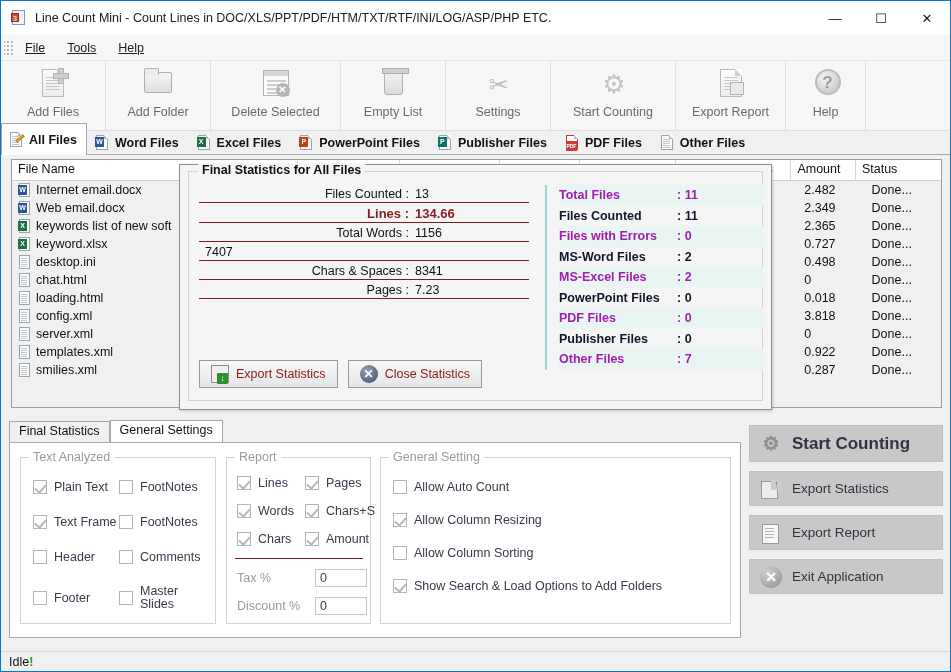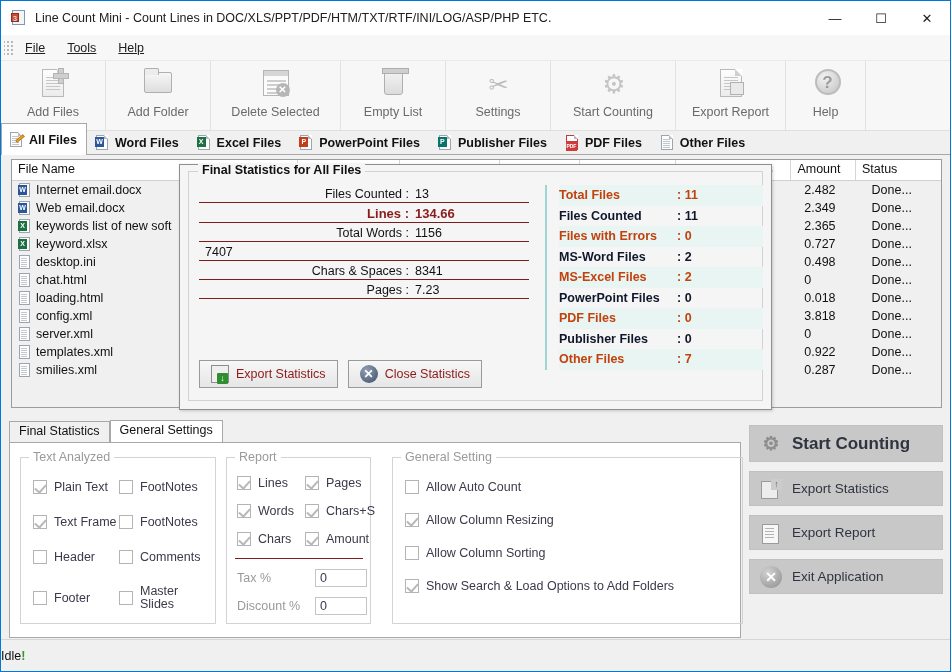--- a/index.html
+++ b/index.html
@@ -199,21 +199,21 @@
       background:#2f8f2f; color:#fff; font-size:9px; line-height:11px; text-align:center; border-radius:1px; }
   .closeico { position:absolute; inset:0; border-radius:50%;
       background:radial-gradient(circle at 35% 30%, #8fa0b4, #3d4f66);
       color:#fff; font-size:12px; line-height:18px; text-align:center; font-weight:bold; }
   #stat-right { position:absolute; left:356px; top:13px; width:218px;
       border-left:2px solid #9fd4d4; padding-left:12px; }
   .frow { display:flex; align-items:center; height:20.5px; font-size:12.5px; font-weight:bold; }
   .frow:nth-child(odd) { background:#e9f5f3; }
   .frow .fk { width:118px; }
   .frow .fv { }
-  .frow.blue .fk, .frow.blue .fv { color:#c2410c; }
+  .frow.blue .fk, .frow.blue .fv { color:#a21caf; }
   .frow.red .fk, .frow.red .fv { color:#0f172a; }
 
   
   #bottomtabs { position:absolute; left:8px; top:419px; width:732px; height:22px;
       display:flex; align-items:flex-end; }
   .btab { height:21px; padding:2px 9px 0 9px; font-size:12.5px; color:#111;
       background:#f0f0f0; border:1px solid #a8a8a8; border-bottom:none; cursor:default; }
   .btab.active { background:#ffffff; height:22px; position:relative; z-index:2; }
   #bottompanel {
     position:absolute; left:8px; top:441px; width:732px; height:196px;
@@ -253,23 +253,23 @@
       background:#ccc; color:#666; font-size:9px; line-height:11px; text-align:center; }
   .aic.exprep::before { content:""; position:absolute; left:2px; top:2px; width:15px; height:18px;
       background:#f7f7f7; border:1px solid #9b9b9b; }
   .aic.exprep::after { content:""; position:absolute; left:5px; top:6px; width:9px; height:1px;
       background:#b3b3b3; box-shadow:0 3px 0 #b3b3b3,0 6px 0 #b3b3b3,0 9px 0 #b3b3b3; }
   .aic.exitx { border-radius:50%; background:radial-gradient(circle at 35% 30%,#d2d2d2,#8d8d8d);
       color:#fff; font-size:14px; line-height:22px; text-align:center; font-weight:bold; }
 
   
   #statusbar {
-    position:absolute; left:0; bottom:0; width:949px; height:32px;
+    position:absolute; left:0; bottom:0; width:949px; height:20px;
     background:#f0f0f0; border-top:1px solid #d6d6d6;
-    display:flex; align-items:center; padding-left:0;
+    display:flex; align-items:center; padding-left:8px;
     font-size:12.5px; color:#111;
   }
   #statusbar .bang { color:#2f9b2f; font-weight:bold; }
 </style>
 </head>
 <body>
 
 <div id="app">
 
   <div id="titlebar">
@@ -730,21 +730,21 @@
       <div style="position:absolute;left:10px;top:111px;display:flex;align-items:center;gap:8px;">
         <span class="flabel" style="width:70px">Tax %</span>
         <input class="txtin" value="0" style="">
       </div>
       <div style="position:absolute;left:10px;top:139px;display:flex;align-items:center;gap:8px;">
         <span class="flabel" style="width:70px">Discount %</span>
         <input class="txtin" value="0" style="">
       </div>
     </div>
 
-    <div class="grp" style="left:370px; top:14px; width:351px; height:167px;margin-left:12px;">
+    <div class="grp" style="left:370px; top:14px; width:351px; height:167px;">
       <div class="gt">General Setting</div>
       <div style="position:absolute;left:12px;top:22px;display:flex;flex-direction:column;row-gap:19px;">
         <div class="cbrow">
             <span class="cb"></span>
             <span>Allow Auto Count</span>
           </div>
         <div class="cbrow">
             <span class="cb on"></span>
             <span>Allow Column Resizing</span>
           </div>

